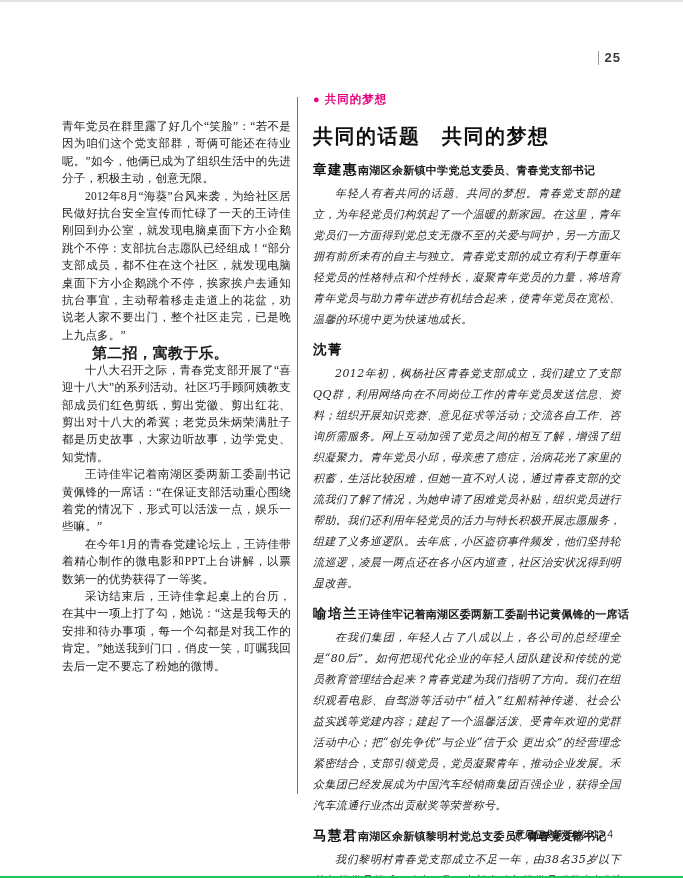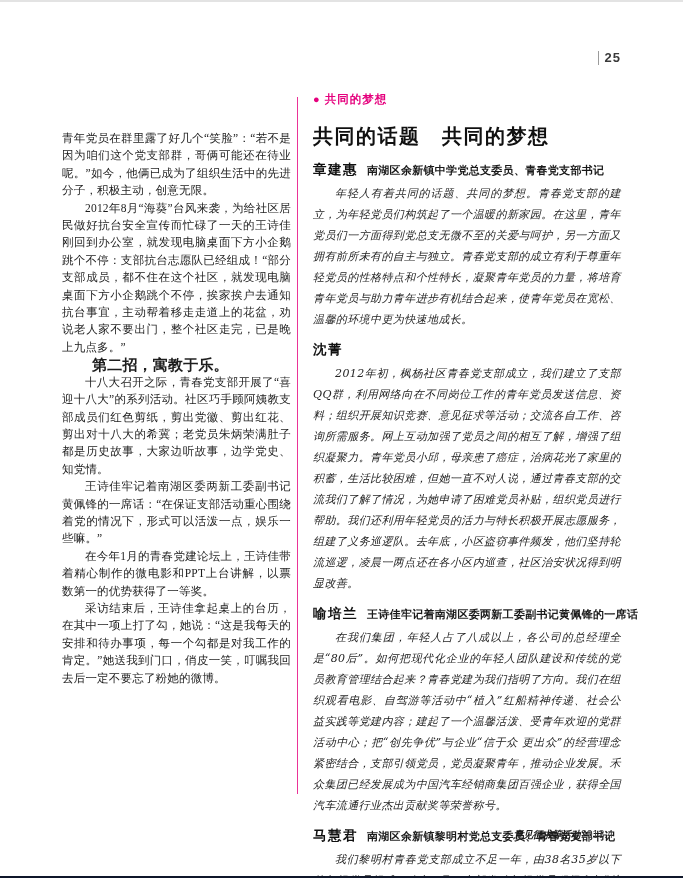--- a/index.html
+++ b/index.html
@@ -1,39 +1,39 @@
 <!DOCTYPE html>
 <html><head>
 <meta charset="utf-8">
 <style>
   html,body{margin:0;padding:0;background:#f2f2f2;}
   .page{
     position:relative;width:683px;height:878px;background:#ffffff;
     font-family:"Liberation Sans", sans-serif;color:#222;overflow:hidden;
-    border-top:2px solid #e3e3e3;border-bottom:2px solid #0f172a;box-sizing:border-box;
+    border-top:2px solid #e3e3e3;border-bottom:2px solid #22c55e;box-sizing:border-box;
   }
   
   .page-number{position:absolute;top:48px;right:62px;display:flex;align-items:center;gap:6px;
     font-size:13px;font-weight:bold;color:#3a3a3a;letter-spacing:1px;}
   .page-number .bar{width:1px;height:14px;background:#9b9b9b;}
   
-  .left-col{position:absolute;left:62px;top:128px;width:229px;}
+  .left-col{position:absolute;left:62px;top:116px;width:229px;}
   .left-col p{margin:0;font-family:"Liberation Serif", serif;font-size:11.5px;line-height:17.4px;
     text-align:justify;color:#1d1d1d;letter-spacing:0.2px;}
   .left-col p.indent{text-indent:2em;}
   .left-col p.bold{font-weight:bold;font-family:"Liberation Sans", sans-serif;font-size:15px;}
   
   .divider{position:absolute;left:297px;top:95px;width:1px;height:697px;background:#e5007d;opacity:.8;}
   
   .right-col{position:absolute;left:313px;top:90px;width:308px;}
   .tag{display:flex;align-items:center;gap:4px;color:#e5007d;font-weight:bold;font-size:11.5px;letter-spacing:1px;}
   .tag .dot{font-size:11px;line-height:1;}
   .article-title{margin:16px 0 6px;text-align:left;font-size:20px;font-weight:bold;
     letter-spacing:1.5px;color:#101010;}
-  .section-header{margin-top:11px;display:flex;align-items:baseline;gap:9px;white-space:nowrap;}
+  .section-header{margin-top:11px;display:flex;align-items:baseline;white-space:nowrap;}
   .section-name{font-size:13.5px;font-weight:bold;letter-spacing:1.5px;color:#111;}
   .section-role{font-size:11px;font-weight:bold;color:#1a1a1a;letter-spacing:0.3px;}
   .section-body{margin:4px 0 0;font-family:"DejaVu Serif", serif;font-style:italic;
     font-size:11px;line-height:21px;text-align:justify;text-indent:2em;color:#242424;letter-spacing:0.4px;}
   
   .footer{position:absolute;right:70px;bottom:34px;display:flex;align-items:baseline;gap:1px;}
   .footer-logo{font-family:"DejaVu Serif", serif;font-style:italic;font-weight:bold;
     font-size:10px;color:#1b1b1b;letter-spacing:-0.5px;}
   .footer-issue{font-size:10.5px;color:#3c3c3c;}
 </style>

